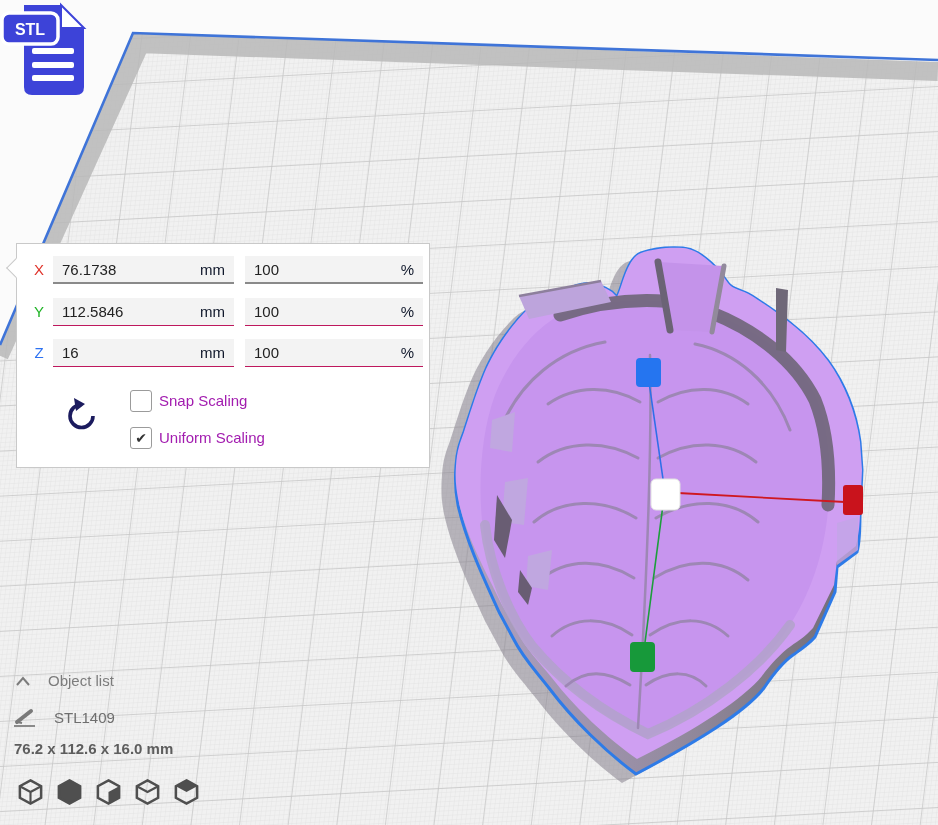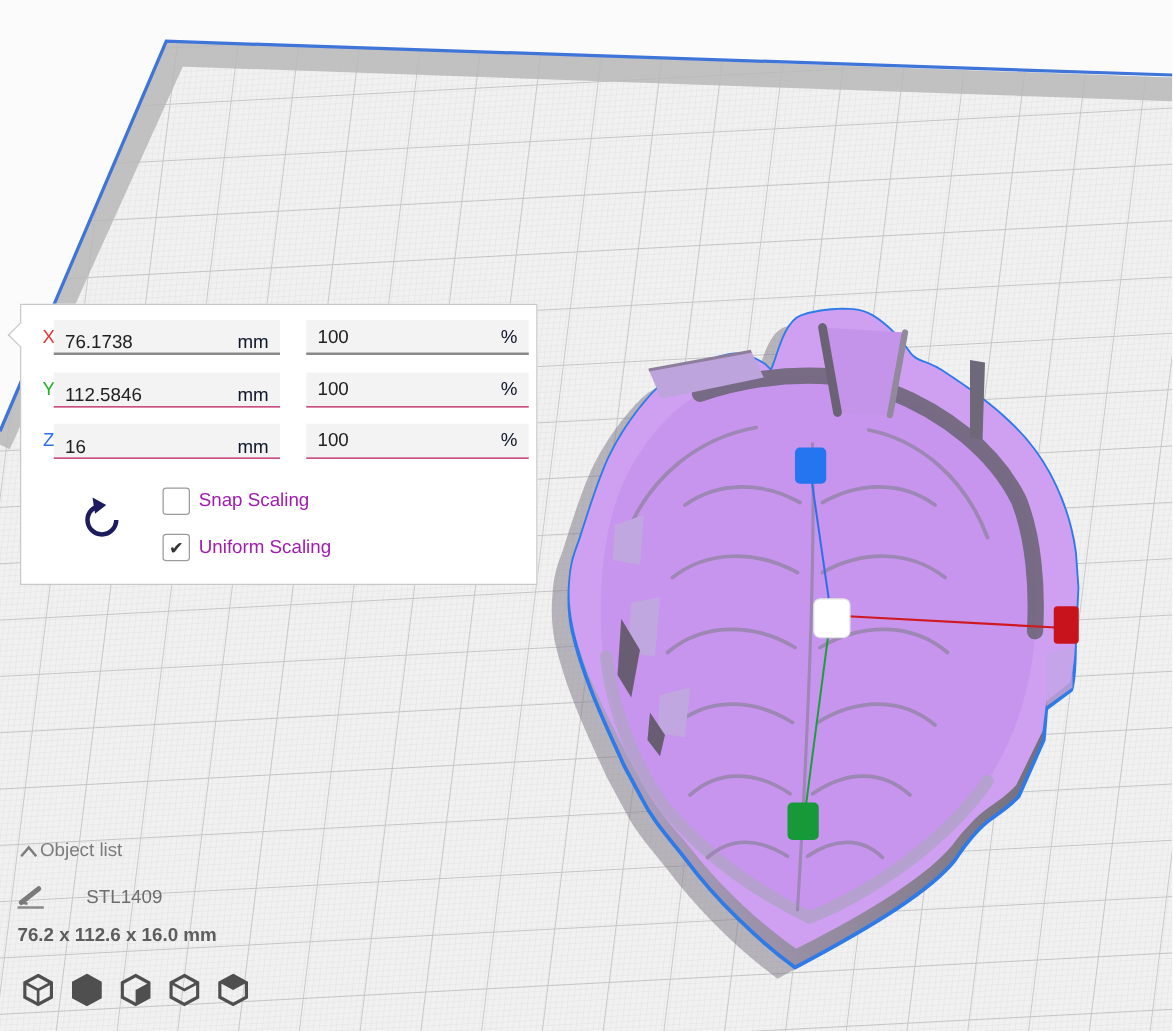--- a/index.html
+++ b/index.html
@@ -13,43 +13,43 @@
                border:1px solid #c9c9c9;box-sizing:border-box;z-index:30;}
   .panel-notch{position:absolute;left:-8px;top:17px;width:13px;height:13px;background:#fff;
                border-left:1px solid #c9c9c9;border-bottom:1px solid #c9c9c9;transform:rotate(45deg);}
   .axis-label{position:absolute;width:22px;text-align:center;font-size:15px;font-weight:400;}
   .axis-x{color:#e0342b;}
   .axis-y{color:#1fb325;}
   .axis-z{color:#2d72f2;}
   .field{position:absolute;height:28px;background:#f3f3f3;display:flex;align-items:center;
          padding:0 9px;box-sizing:border-box;border-bottom:1px solid #be185d;}
   .field.focused{border-bottom:2px solid #8a8a8a;}
-  .f-mm{left:26px;width:181px;align-items:flex-end;}
+  .f-mm{left:36px;width:181px;}
   .f-pct{left:228px;width:178px;}
   .field input{border:none;background:transparent;font-family:"Liberation Sans",sans-serif;
                font-size:15px;color:#222;flex:1;min-width:0;outline:none;padding:0;}
   .unit{color:#0f172a;font-size:15px;flex:none;}
   .row1{top:12px;} .row2{top:54px;} .row3{top:95px;}
   .lbl1{top:17px;left:11px;} .lbl2{top:59px;left:11px;} .lbl3{top:100px;left:11px;}
   .reset-btn{position:absolute;left:46px;top:150px;width:38px;height:40px;background:none;border:none;
              padding:0;cursor:pointer;}
   .cb{position:absolute;left:113px;width:20px;height:20px;border:1px solid #9b9b9b;border-radius:3px;
       background:#fff;display:flex;align-items:center;justify-content:center;font-size:14px;color:#333;}
   .cb1{top:146px;} .cb2{top:183px;}
   .cb-label{position:absolute;left:142px;font-size:15px;color:#a21caf;}
   .cbl1{top:148px;} .cbl2{top:185px;text-align:center;}
 
   
   .stl-icon{position:absolute;left:0px;top:0px;width:96px;height:100px;z-index:25;}
 
   
   .objlist{position:absolute;left:0;top:664px;width:260px;z-index:20;color:#7a7a7a;}
-  .obj-header-row{position:absolute;left:14px;top:8px;display:flex;align-items:center;}
+  .obj-header-row{position:absolute;left:14px;top:8px;display:flex;align-items:center;gap:16px;}
   .obj-header{font-size:15px;color:#7c7c7c;}
-  .obj-item-row{position:absolute;left:12px;top:42px;display:flex;align-items:center;gap:31px;}
+  .obj-item-row{position:absolute;left:12px;top:42px;display:flex;align-items:center;gap:16px;}
   .obj-name{font-size:15px;color:#6e6e6e;}
   .obj-dims{position:absolute;left:14px;top:76px;font-size:15px;color:#5d5d5d;font-weight:bold;}
   .view-toolbar{position:absolute;left:16px;top:112px;display:flex;gap:10px;}
   .view-btn{width:29px;height:32px;background:none;border:none;padding:0;cursor:pointer;}
 </style>
 </head>
 <body>
 
 <div class="stage">
 
@@ -159,20 +159,31 @@
       <line x1="664" y1="486" x2="649" y2="382" stroke="#2e6fe8" stroke-width="1.6"></line>
       <line x1="663" y1="505" x2="644" y2="650" stroke="#1d9e3c" stroke-width="1.6"></line>
       <line x1="678" y1="493" x2="845" y2="502" stroke="#cf1820" stroke-width="1.8"></line>
       <rect x="636" y="358" width="25" height="29" rx="4" fill="#2575f0"></rect>
       <rect x="843" y="485" width="20" height="30" rx="3" fill="#c9131c"></rect>
       <rect x="630" y="642" width="25" height="30" rx="4" fill="#17993a"></rect>
       <rect x="651" y="479" width="29" height="31" rx="5" fill="#ffffff" stroke="#e0e0e0" stroke-width="1"></rect>
     </g>
   </svg>
 
+  <div class="stl-icon">
+    <svg width="96" height="100" viewBox="0 0 96 100">
+      <path d="M 24,5 H 61 L 84,28 V 87 Q 84,95 76,95 H 32 Q 24,95 24,87 Z" fill="#3d43d8"></path>
+      <path d="M 61,5 L 61,28 L 84,28 Z" fill="#ffffff" stroke="#3d43d8" stroke-width="2"></path>
+      <rect x="32" y="48" width="42" height="6" rx="2" fill="#fff"></rect>
+      <rect x="32" y="62" width="42" height="6" rx="2" fill="#fff"></rect>
+      <rect x="32" y="75" width="42" height="6" rx="2" fill="#fff"></rect>
+      <rect x="2" y="13" width="56" height="31" rx="7" fill="#3d43d8" stroke="#ffffff" stroke-width="3.5"></rect>
+      <text x="30" y="35" text-anchor="middle" font-family="Liberation Sans, sans-serif" font-size="16" font-weight="bold" fill="#ffffff">STL</text>
+    </svg>
+  </div>
 
   <div class="scale-panel">
     <div class="panel-notch"></div>
 
     <span class="axis-label axis-x lbl1">X</span>
     <div class="field f-mm row1 focused">
       <input type="text" readonly="" value="76.1738" style="">
       <span class="unit">mm</span>
     </div>
     <div class="field f-pct row1 focused">

